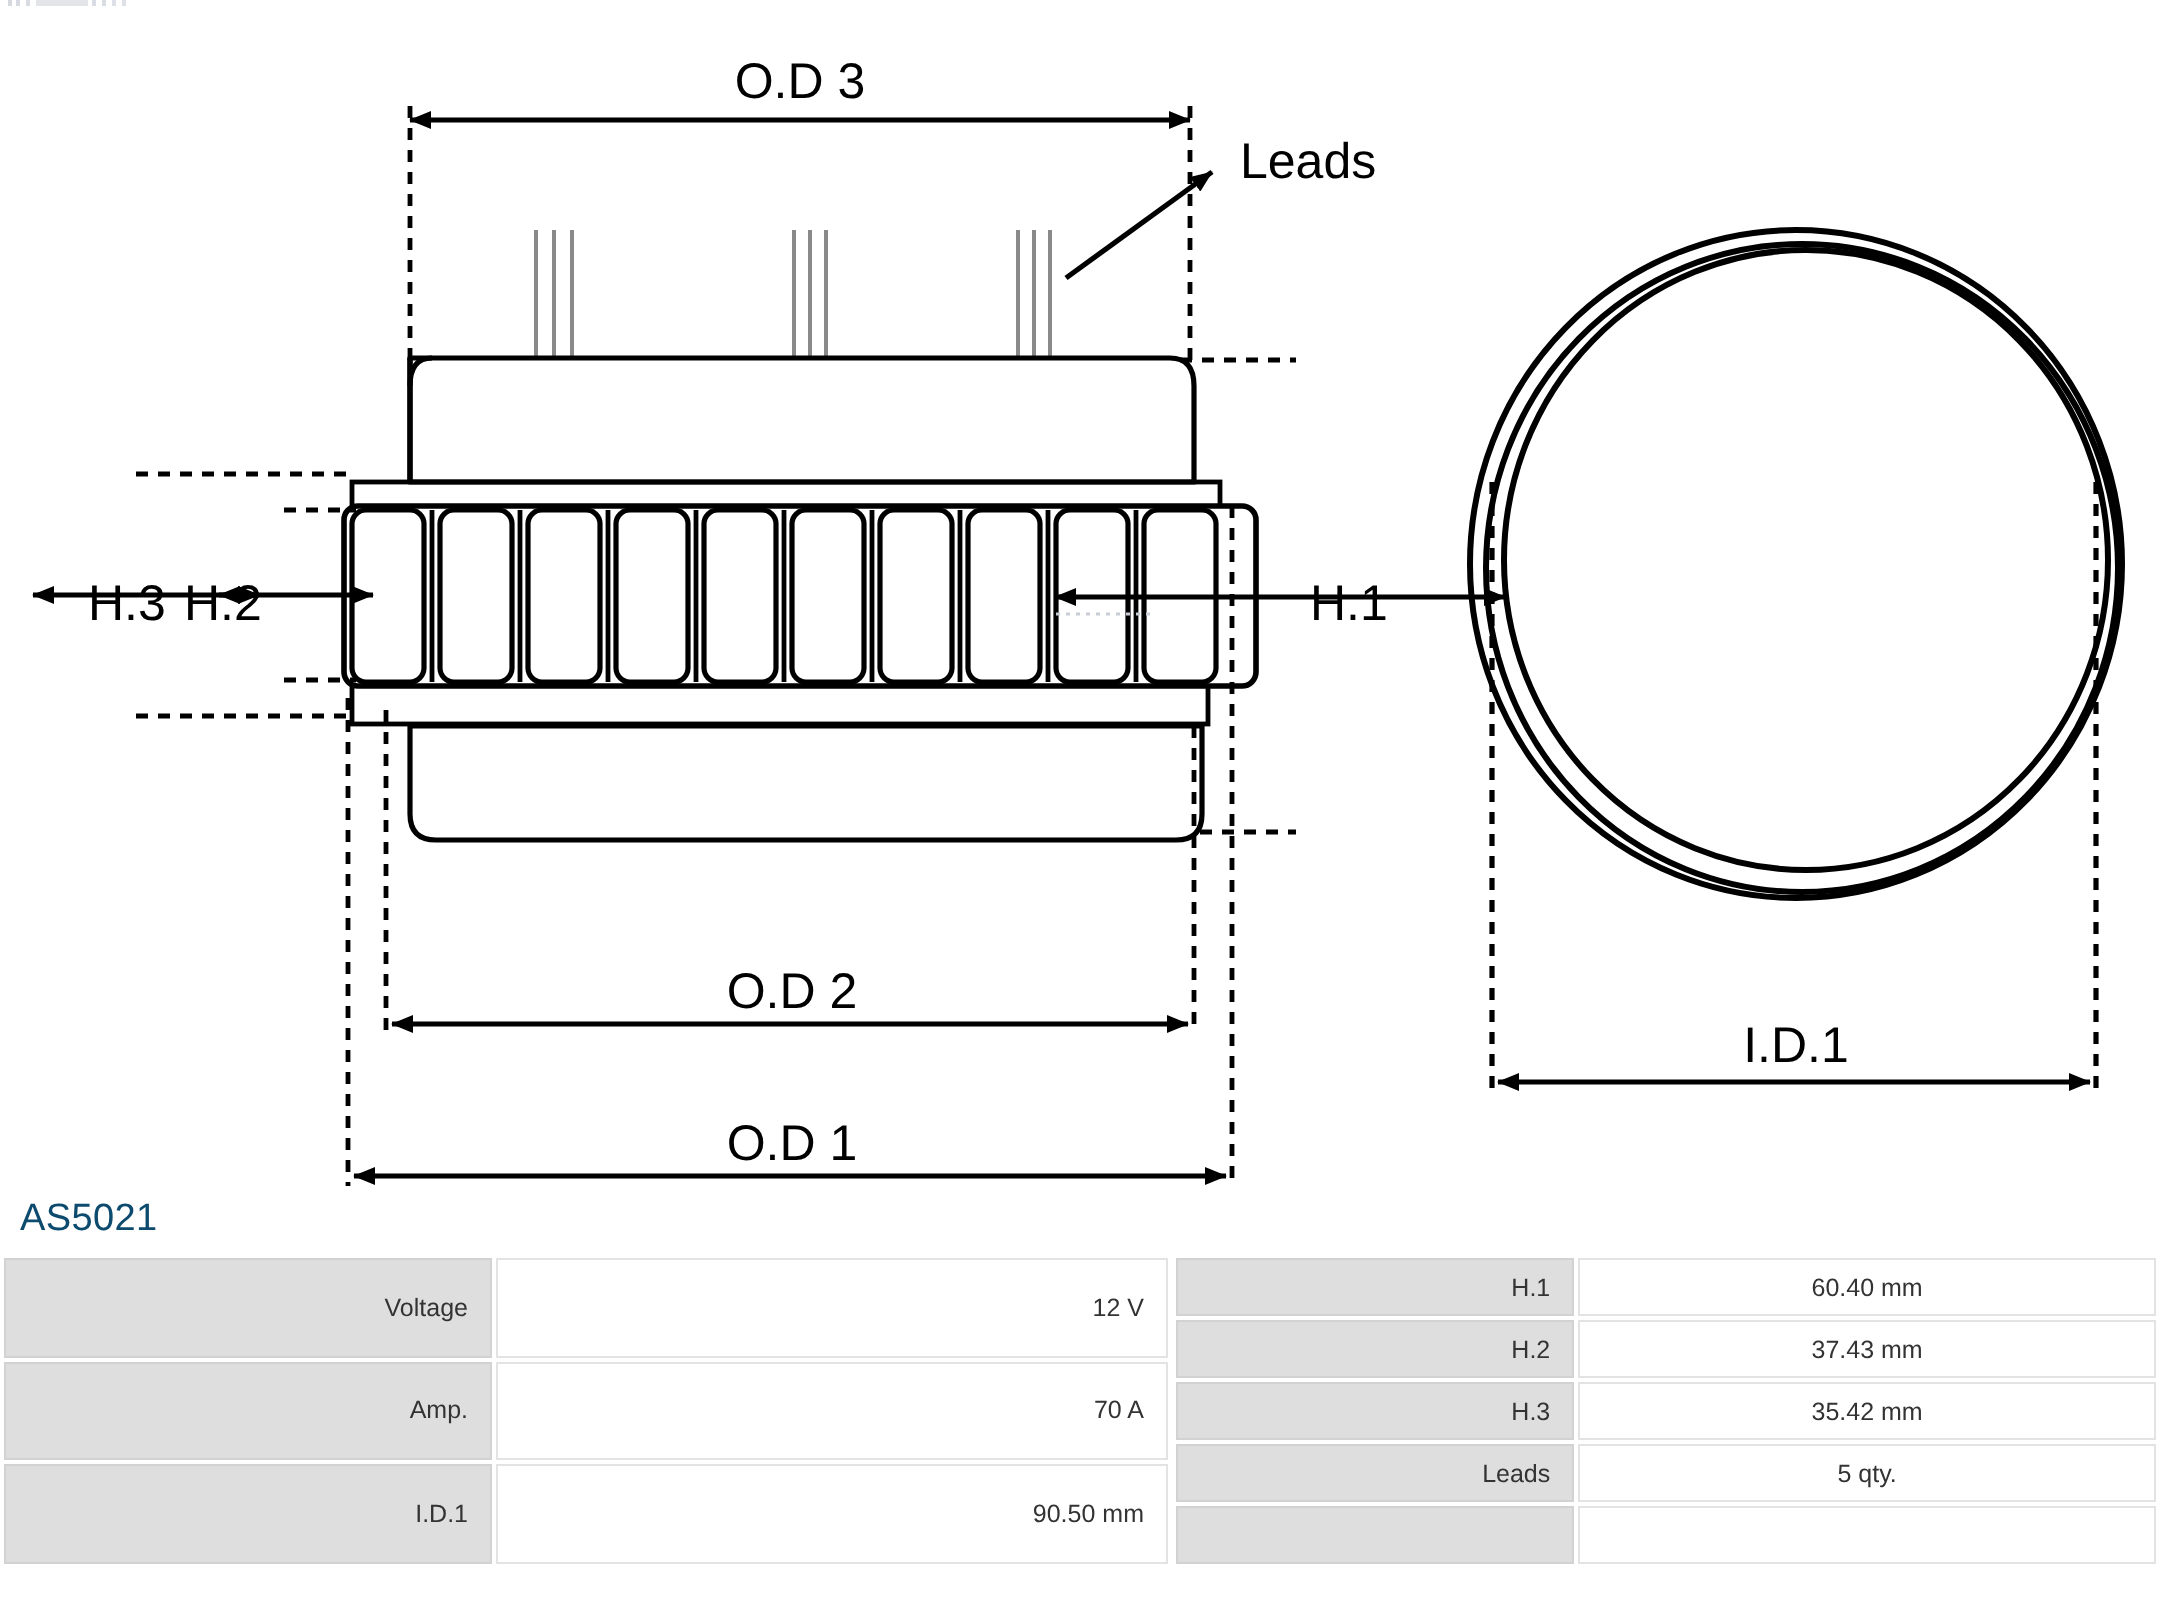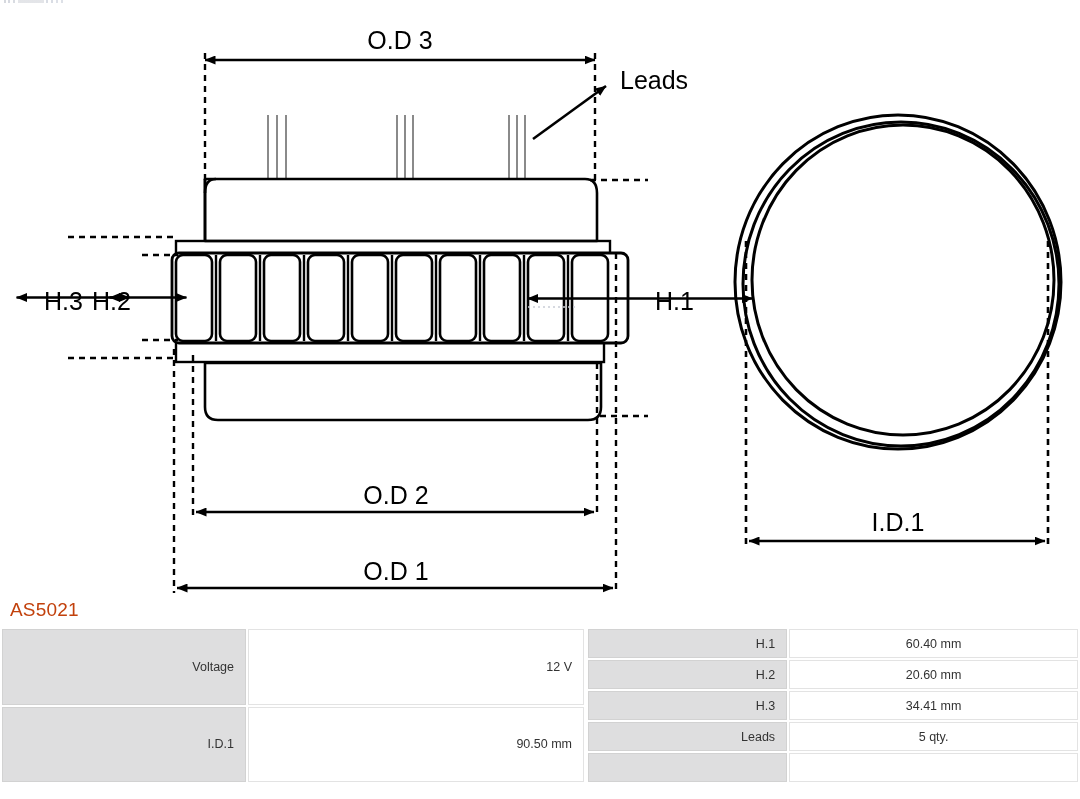--- a/index.html
+++ b/index.html
@@ -22,21 +22,21 @@
     left: 0; top: 0;
     width: 1080px; height: 596px; margin-top: 15px;
   }
   #drawing svg { display: block; }
 
   
   #part-number {
     position: absolute;
     left: 10px; top: 598px;
     font-size: 19px;
-    color: #c2410c;
+    color: #0c4a6e;
     font-family: "Liberation Sans", sans-serif;
     letter-spacing: 0.2px;
     line-height: 24px;
   }
 
   
   #spec-wrap {
     position: absolute;
     left: 0; top: 627px;
     width: 1080px;
@@ -243,39 +243,43 @@
 
   <div id="spec-wrap">
 
     <table class="spec-table left">
       <tbody>
         <tr>
           <td class="k">Voltage</td>
           <td class="v">12 V</td>
         </tr>
         <tr>
+          <td class="k">Amp.</td>
+          <td class="v">70 A</td>
+        </tr>
+        <tr>
           <td class="k">I.D.1</td>
           <td class="v">90.50 mm</td>
         </tr>
       </tbody>
     </table>
 
     <table class="spec-table right">
       <tbody>
         <tr>
           <td class="k">H.1</td>
           <td class="v">60.40 mm</td>
         </tr>
         <tr>
           <td class="k">H.2</td>
-          <td class="v">20.60 mm</td>
+          <td class="v">37.43 mm</td>
         </tr>
         <tr>
           <td class="k">H.3</td>
-          <td class="v">34.41 mm</td>
+          <td class="v">35.42 mm</td>
         </tr>
         <tr>
           <td class="k">Leads</td>
           <td class="v">5 qty.</td>
         </tr>
         <tr>
           <td class="k"></td>
           <td class="v"></td>
         </tr>
       </tbody>

